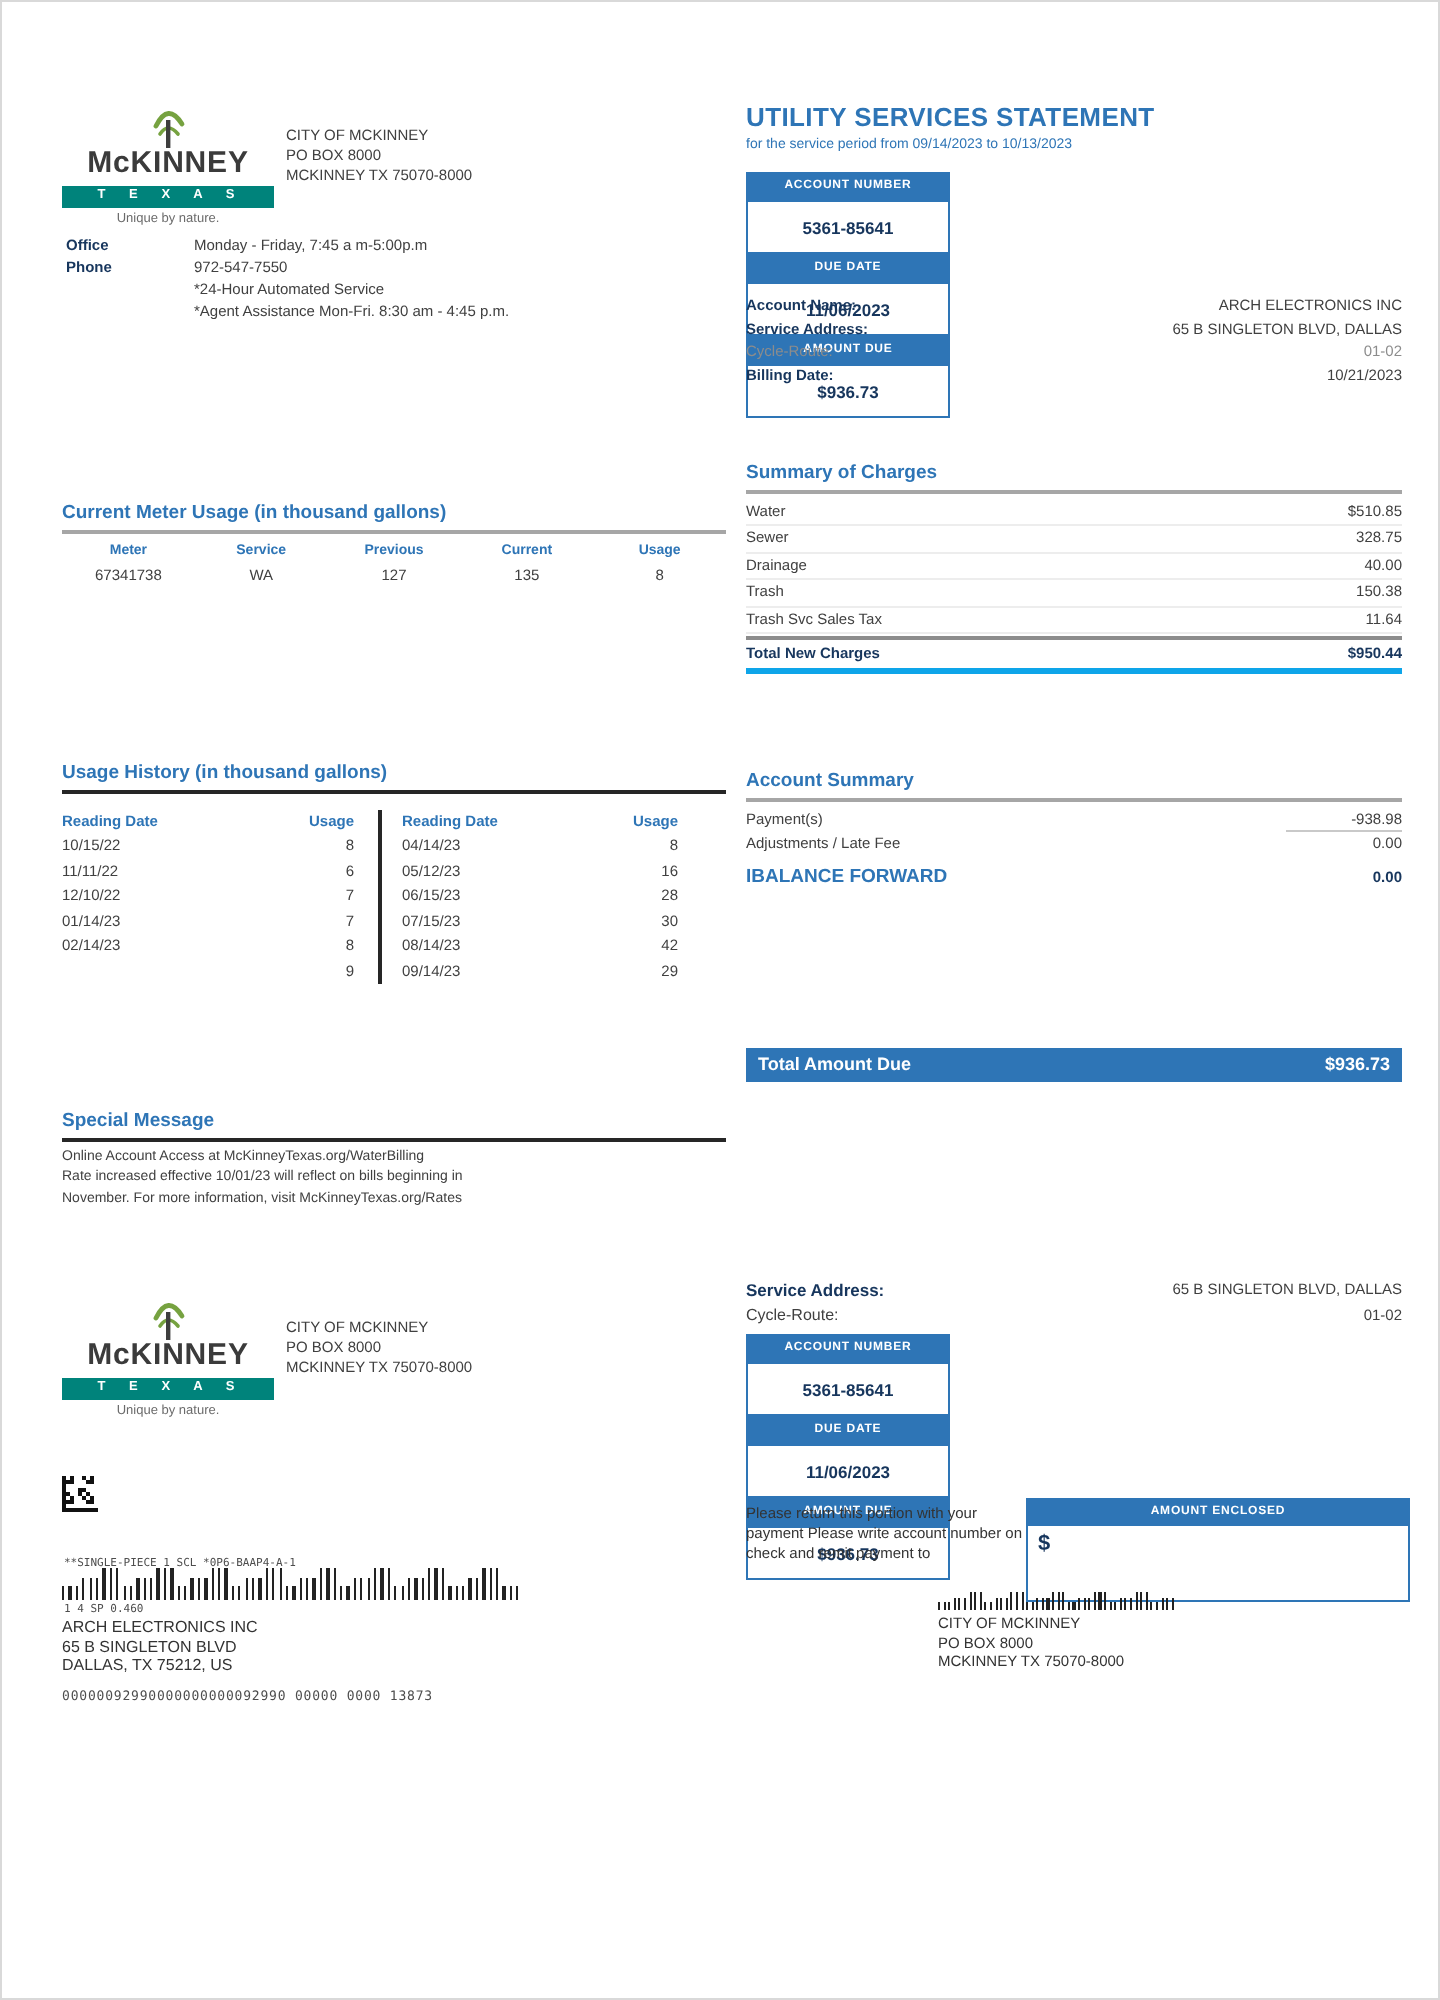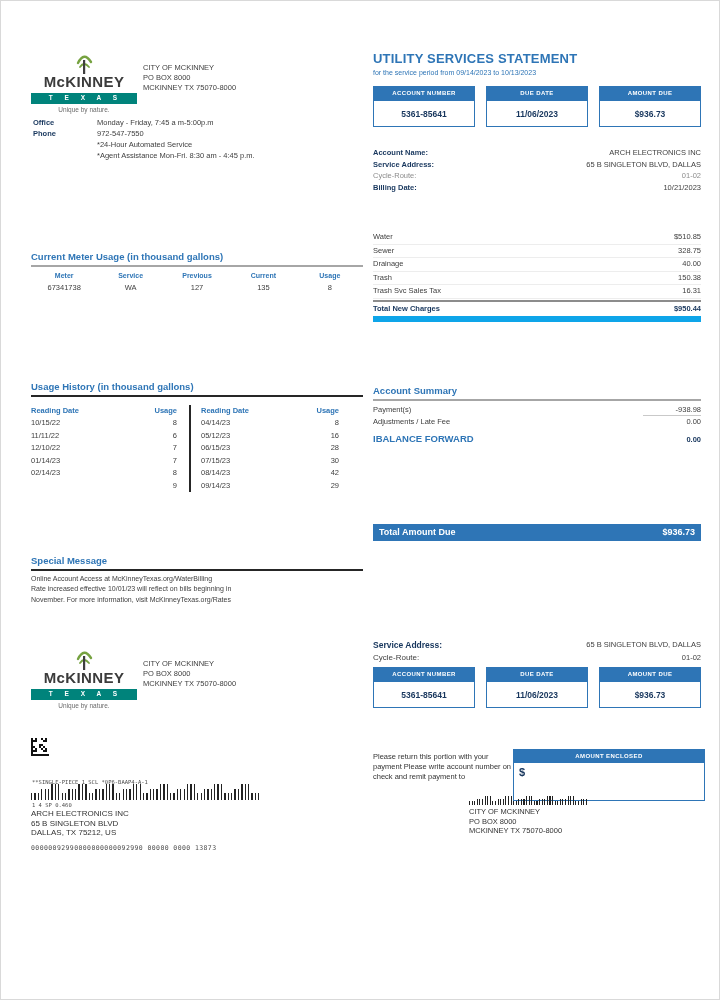--- a/index.html
+++ b/index.html
@@ -16,36 +16,36 @@
   .logo-band{background:#00837B;color:#fff;font-size:6.5px;font-weight:bold;letter-spacing:5px;padding:1px 0 2px 3px;margin-top:1px;}
   .logo-tag{font-size:6.5px;color:#6b6b6b;margin-top:2px;}
   .sender{font-size:7.5px;line-height:10px;color:#404040;}
   
   .contact-row{display:flex;line-height:11px;}
   .contact-label{width:64px;font-weight:bold;color:#17365D;}
   .contact-value{color:#404040;}
   
   .title{font-size:13px;font-weight:bold;color:#2E75B6;letter-spacing:.2px;}
   .subtitle{font-size:7px;color:#2E75B6;margin-top:2px;}
-  .boxes{display:flex;justify-content:space-between;margin-top:8px;}
+  .boxes{display:flex;justify-content:space-between;margin-top:8px;flex-direction:column;}
   .box{width:100px;border:1.5px solid #2E75B6;background:#fff;}
   .box-head{background:#2E75B6;color:#fff;font-size:6px;font-weight:bold;text-align:center;padding:3px 0;letter-spacing:.4px;}
   .box-val{font-size:8.5px;font-weight:bold;color:#17365D;text-align:center;padding:8px 0 7px;}
   
   .sec-h{font-size:9.5px;font-weight:bold;color:#2E75B6;padding-bottom:2px;border-bottom:2px solid #a6a6a6;margin-bottom:3px;}
   .sec-h.dark{border-bottom-color:#262626;}
   
   .kv{display:flex;justify-content:space-between;line-height:11.5px;}
   .kv .k{font-weight:bold;color:#17365D;}
   .kv .v{text-align:right;}
   .kv.muted .k,.kv.muted .v{color:#8c8c8c;font-weight:normal;}
   
   .chg .kv{border-bottom:1px solid #ededed;line-height:12.5px;}
   .chg .kv .k{font-weight:normal;color:#404040;}
-  .chg-total{display:flex;justify-content:space-between;border-top:2px solid #8c8c8c;border-bottom:6px solid #0ea5e9;
+  .chg-total{display:flex;justify-content:space-between;border-top:2px solid #8c8c8c;border-bottom:3px solid #0ea5e9;
     font-weight:bold;color:#17365D;line-height:14px;margin-top:1px;}
   
   .meter-head,.meter-row{display:flex;line-height:12px;}
   .meter-head span{flex:1;text-align:center;font-weight:bold;color:#2E75B6;font-size:7px;}
   .meter-row span{flex:1;text-align:center;color:#404040;}
   
   .uh{display:flex;margin-top:8px;}
   .uh-half{width:158px;}
   .uh-half.right{border-left:2px solid #262626;padding-left:10px;width:150px;}
   .uh-row{display:flex;line-height:12.5px;}
@@ -159,39 +159,40 @@
       <span class="k">Cycle-Route:</span>
       <span class="v">01-02</span>
     </div>
     <div class="kv">
       <span class="k">Billing Date:</span>
       <span class="v">10/21/2023</span>
     </div>
   </div>
 
   <div class="abs chg" style="left:372px;top:230px;width:328px;">
+    <div class="sec-h">Summary of Charges</div>
     <div class="kv">
       <span class="k">Water</span>
       <span class="v">$510.85</span>
     </div>
     <div class="kv">
       <span class="k">Sewer</span>
       <span class="v">328.75</span>
     </div>
     <div class="kv">
       <span class="k">Drainage</span>
       <span class="v">40.00</span>
     </div>
     <div class="kv">
       <span class="k">Trash</span>
       <span class="v">150.38</span>
     </div>
     <div class="kv">
       <span class="k">Trash Svc Sales Tax</span>
-      <span class="v">16.31</span>
+      <span class="v">11.64</span>
     </div>
     <div class="chg-total">
       <span>Total New Charges</span>
       <span>$950.44</span>
     </div>
   </div>
 
   <div class="abs" style="left:30px;top:250px;width:332px;">
     <div class="sec-h">Current Meter Usage (in thousand gallons)</div>
     <div class="meter-head">

